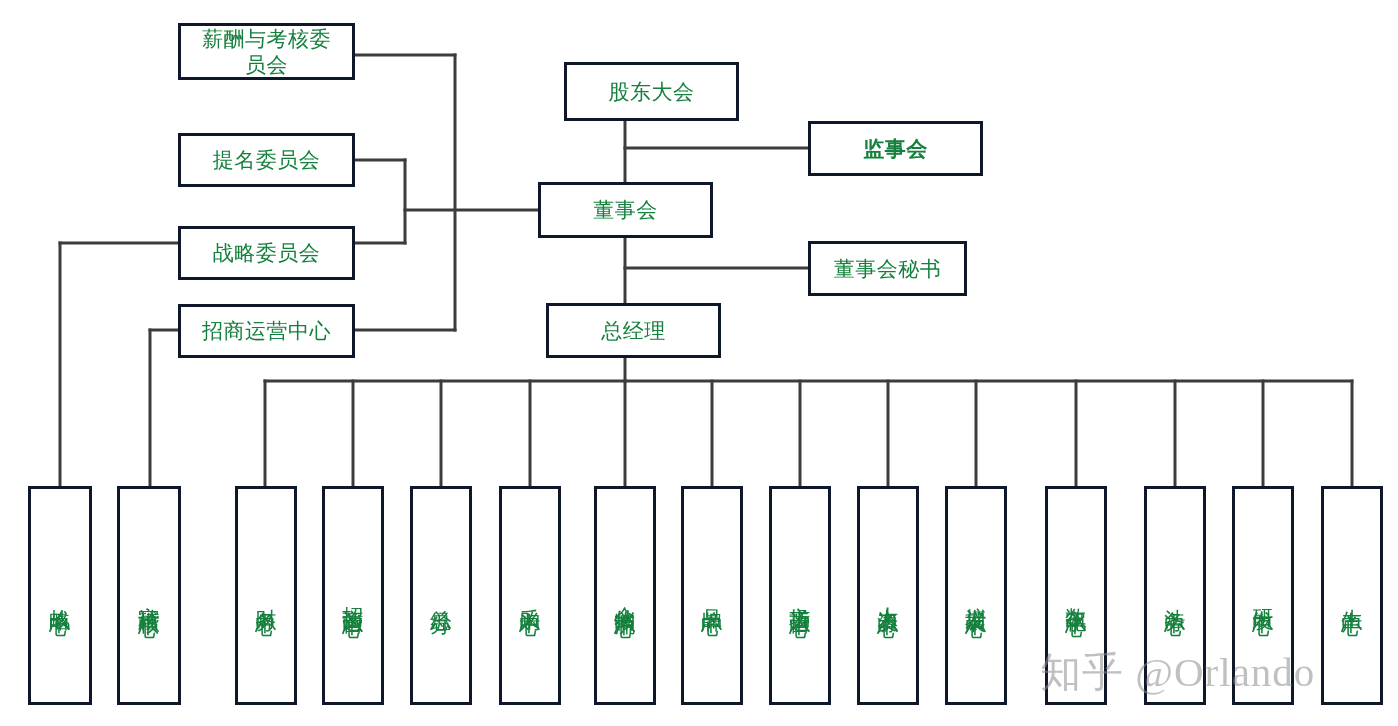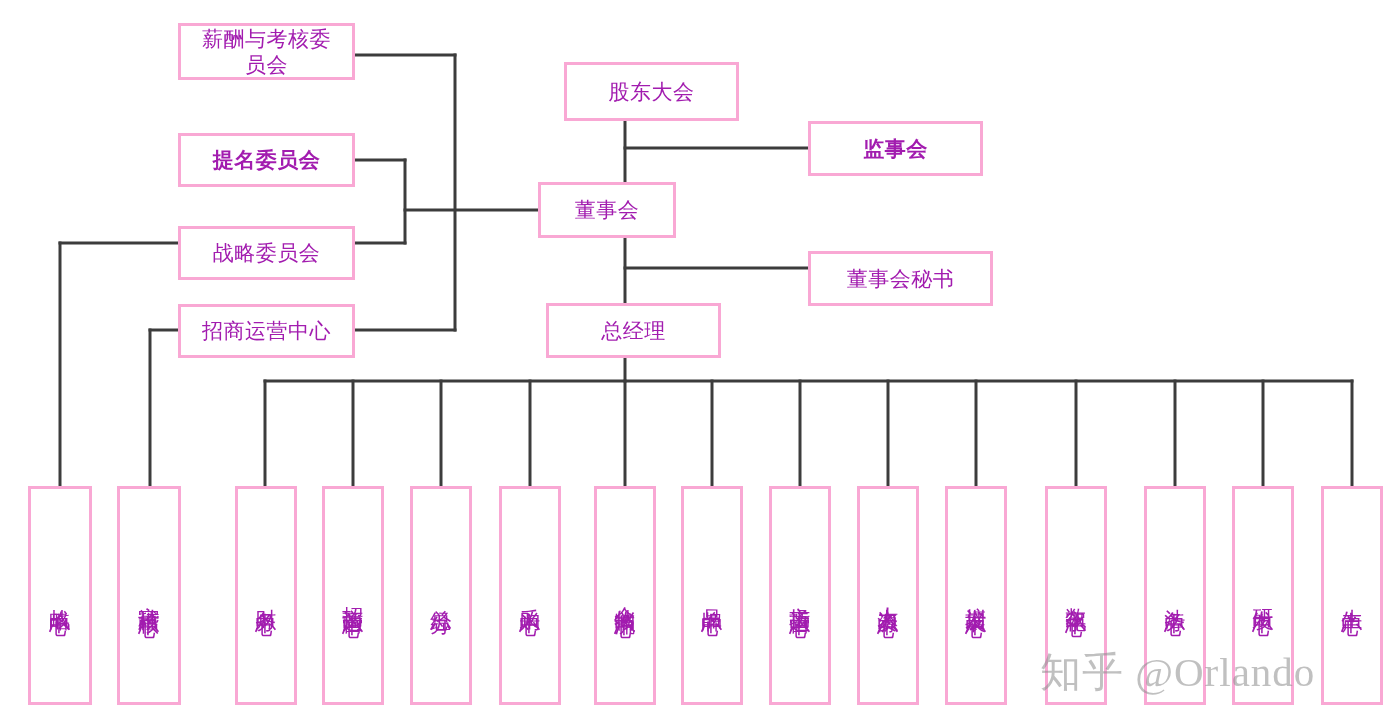--- a/index.html
+++ b/index.html
@@ -21,26 +21,26 @@
     position: absolute;
     left: 0;
     top: 0;
     width: 1398px;
     height: 726px;
     pointer-events: none;
   }
   .node {
     position: absolute;
     box-sizing: border-box;
-    border: 3px solid #f9a8d4;
+    border: 3px solid #0f172a;
     background: #ffffff;
     display: flex;
     align-items: center;
     justify-content: center;
-    color: #a21caf;
+    color: #15803d;
     font-size: 21px;
     line-height: 1.22;
     text-align: center;
     z-index: 2;
   }
   .node.horiz {
     padding: 2px 6px;
     letter-spacing: 0.5px;
   }
   .node.vert {
@@ -119,49 +119,49 @@
       <line x1="1263" y1="381" x2="1263" y2="486"></line>
       <line x1="1352" y1="381" x2="1352" y2="486"></line>
     </g>
   </svg>
 
   <div class="node horiz" style="left:178px; top:23px; width:177px; height:57px;">
     <span class="label" style="white-space:pre-line;">薪酬与考核委
 员会</span>
   </div>
 
-  <div class="node horiz" style="left:178px; top:133px; width:177px; height:54px;font-weight:bold;">
+  <div class="node horiz" style="left:178px; top:133px; width:177px; height:54px;">
     <span class="label">提名委员会</span>
   </div>
 
   <div class="node horiz" style="left:178px; top:217px; width:177px; height:54px;margin-top:9px;">
     <span class="label">战略委员会</span>
   </div>
 
   <div class="node horiz" style="left:178px; top:304px; width:177px; height:54px;">
     <span class="label">招商运营中心</span>
   </div>
 
   <div class="node horiz" style="left:564px; top:62px; width:175px; height:59px;">
     <span class="label">股东大会</span>
   </div>
 
-  <div class="node horiz" style="left:538px; top:182px; width:138px; height:56px;">
+  <div class="node horiz" style="left:538px; top:182px; width:175px; height:56px;">
     <span class="label">董事会</span>
   </div>
 
   <div class="node horiz" style="left:538px; top:303px; width:175px; height:55px;margin-left:8px;">
     <span class="label">总经理</span>
   </div>
 
   <div class="node horiz" style="left:808px; top:121px; width:175px; height:55px;font-weight:bold;">
     <span class="label">监事会</span>
   </div>
 
-  <div class="node horiz" style="left:808px; top:251px; width:185px; height:55px;">
+  <div class="node horiz" style="left:808px; top:241px; width:159px; height:55px;">
     <span class="label">董事会秘书</span>
   </div>
 
   <div class="node vert" style="left:28px; top:486px; width:64px; height:219px;">
     <span class="label">战略中心</span>
   </div>
 
   <div class="node vert" style="left:117px; top:486px; width:64px; height:219px;">
     <span class="label">审计稽核中心</span>
   </div>

